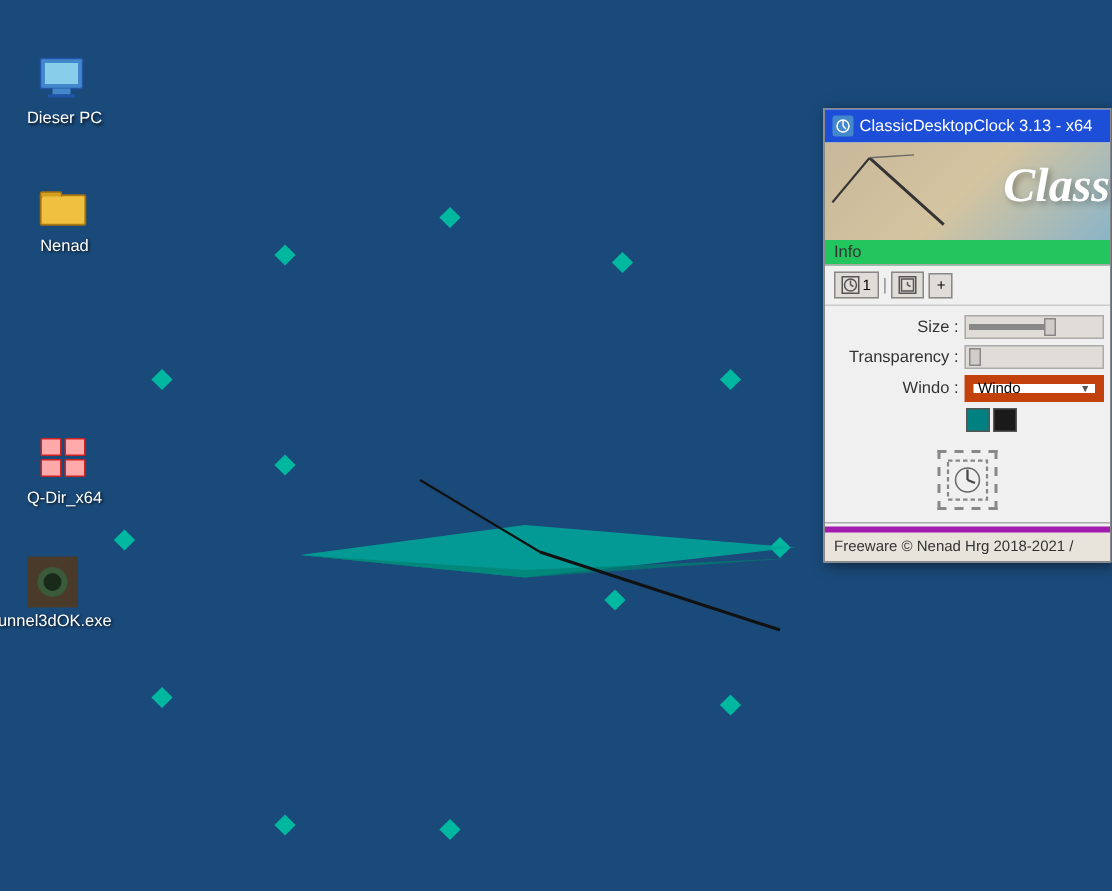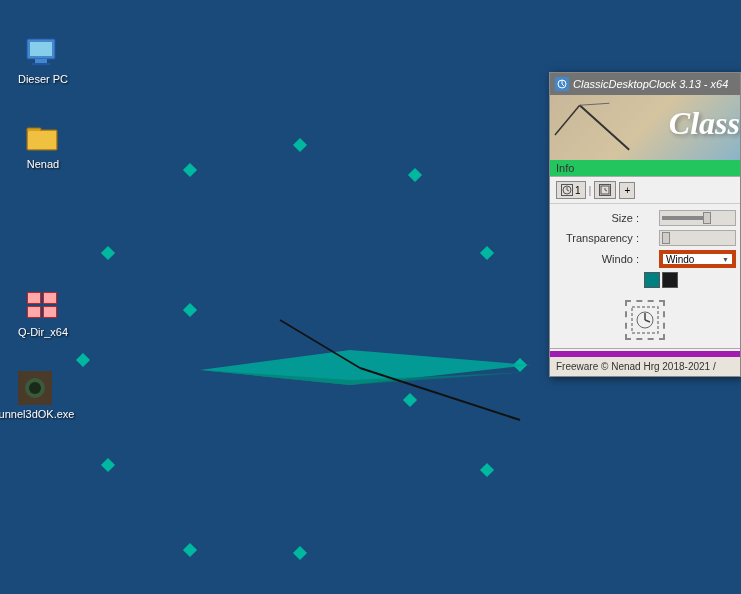--- a/index.html
+++ b/index.html
@@ -60,29 +60,28 @@
       left: 549px;
       width: 192px;
       background: #f0f0f0;
       border: 1px solid #888;
       box-shadow: 2px 2px 8px rgba(0,0,0,0.5);
       font-size: 11px;
       font-family: 'Segoe UI', Tahoma, sans-serif;
     }
 
     .cdc-titlebar {
-      background: #737373;
+      background: #1d4ed8;
       color: white;
       padding: 3px 5px;
       display: flex;
       align-items: center;
       font-size: 11px;
       height: 22px;
       gap: 4px;
-      font-style: italic;
     }
     .cdc-titlebar .title-icon {
       width: 14px;
       height: 14px;
       background: #4488cc;
       border-radius: 2px;
       flex-shrink: 0;
       display: flex;
       align-items: center;
       justify-content: center;
@@ -155,40 +154,40 @@
     
     .cdc-controls {
       padding: 6px 4px;
       display: flex;
       flex-direction: column;
       gap: 4px;
     }
     .control-row {
       display: flex;
       align-items: center;
-      gap: 20px;
+      gap: 4px;
     }
     .control-label {
       text-align: right;
       min-width: 85px;
       font-size: 11px;
       color: #333;
     }
     .control-slider {
       flex: 1;
       height: 4px;
       background: #c0c0c0;
       border: 1px solid #888;
       position: relative;
     }
 
     .control-dropdown {
       flex: 1;
       height: 18px;
-      border: 4px solid #c2410c;
+      border: 6px solid #c2410c;
       background: white;
       font-size: 10px;
       display: flex;
       align-items: center;
       padding: 0 3px;
       justify-content: space-between;
     }
     .dropdown-arrow {
       font-size: 7px;
       color: #555;
@@ -217,21 +216,21 @@
       height: 40px;
       border: 2px dashed #888;
       display: flex;
       align-items: center;
       justify-content: center;
       position: relative;
     }
 
     
     .cdc-footer {
-      border-top: 6px solid #a21caf;
+      border-top: 4px solid #a21caf;
       padding: 4px 6px;
       font-size: 10px;
       color: #333;
       background: #e8e4dc;
     }
 
     
     .cdc-divider {
       border: none;
       border-top: 1px solid #aaa;

